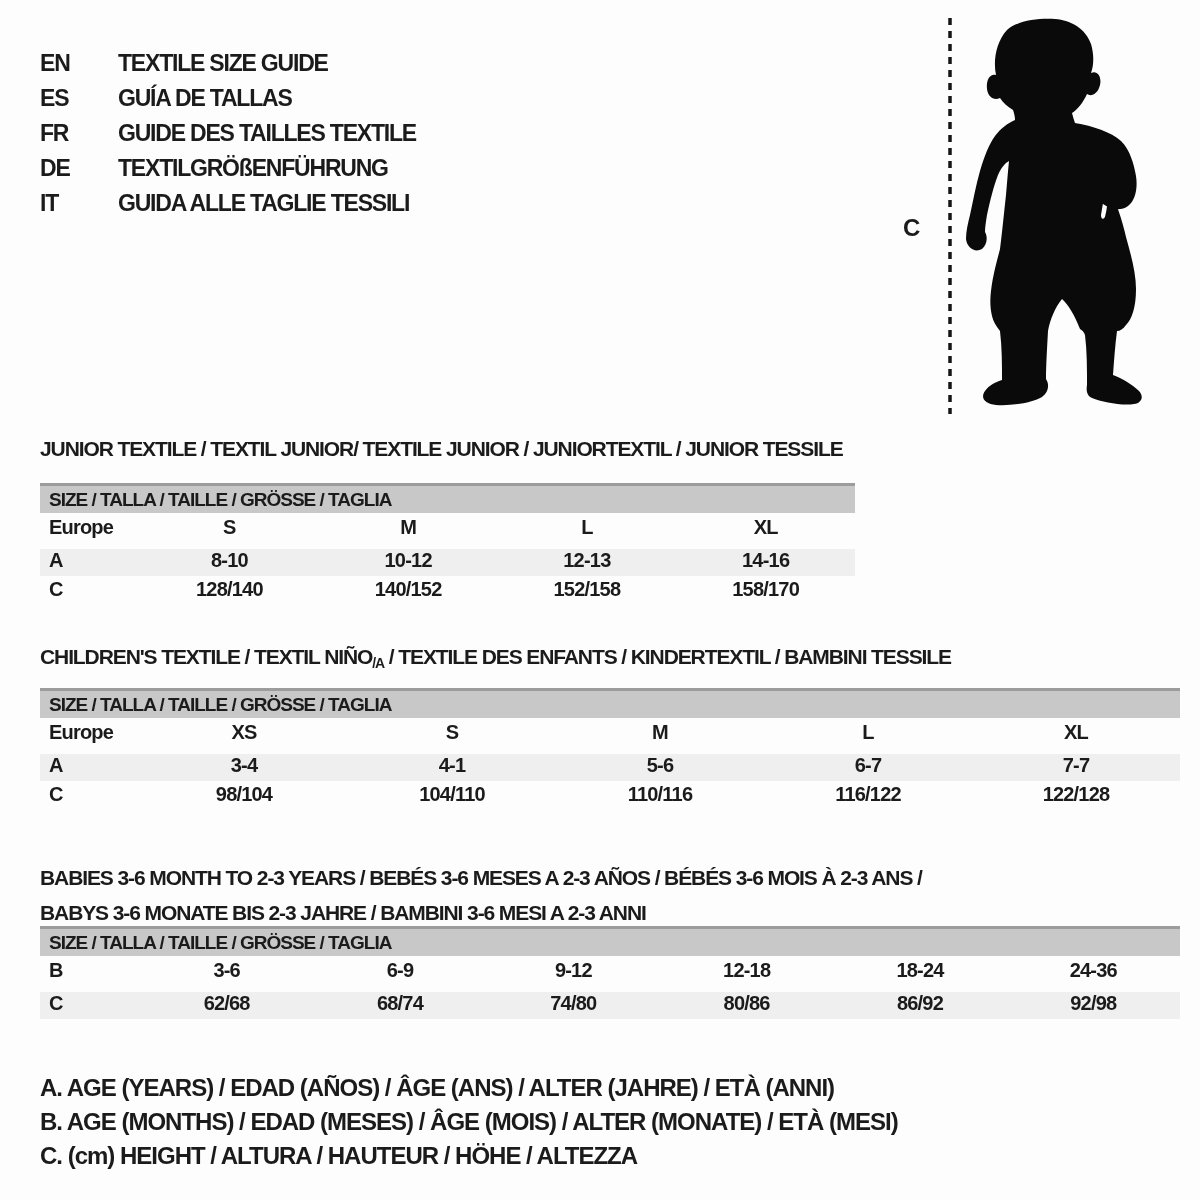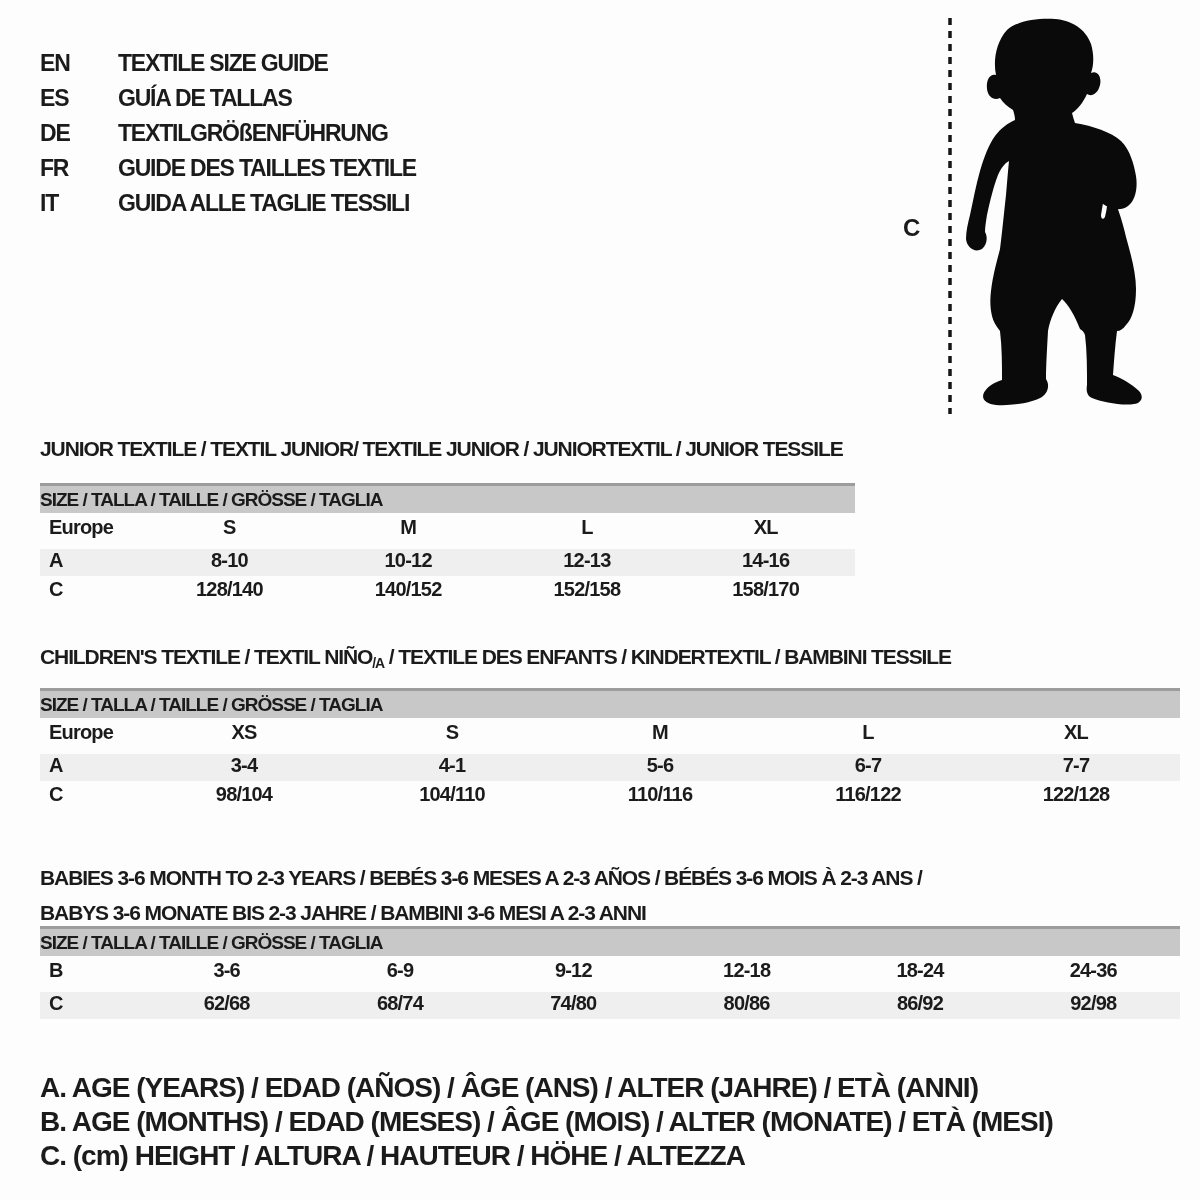--- a/index.html
+++ b/index.html
@@ -16,50 +16,50 @@
   .figure-c{position:absolute;left:903px;top:214px;font-size:24px;letter-spacing:-1px;}
   
   .section-title{position:absolute;left:40px;font-size:21px;letter-spacing:-1.1px;white-space:nowrap;}
   .section-title .sub{font-size:14px;position:relative;top:4px;}
   .two-line{line-height:35px;margin-top:10px;}
   
   .size-table{position:absolute;left:40px;}
   .band{
     height:30px;box-sizing:border-box;border-top:3px solid var(--band-edge,#9c9c9c);
     background:var(--band,#c8c8c8);display:flex;align-items:center;
-    padding-left:0;font-size:19px;letter-spacing:-1px;margin-bottom:3px;
+    padding-left:9px;font-size:19px;letter-spacing:-1px;margin-bottom:3px;
   }
   .trow{display:flex;height:31px;font-size:20px;letter-spacing:-0.8px;}
   .trow.shaded{background:var(--row-alt,#efefef);border-top:2px solid #fdfdfd;border-bottom:2px solid #fdfdfd;background-clip:padding-box;box-sizing:content-box;height:27px;}
   .tlabel{width:100px;padding-left:9px;box-sizing:border-box;flex:none;}
   .tcell{flex:1;text-align:center;}
   
-  .legend{position:absolute;left:40px;top:1071px;font-size:28px;letter-spacing:-1px;line-height:34px;}
+  .legend{position:absolute;left:40px;top:1071px;font-size:24px;letter-spacing:-1px;line-height:34px;}
 </style>
 </head>
 <body>
 
 <div class="canvas">
 
   <div class="lang-block">
     <div class="lang-row">
       <span class="lang-code">EN</span>
       <span>TEXTILE SIZE GUIDE</span>
     </div>
     <div class="lang-row">
       <span class="lang-code">ES</span>
       <span>GUÍA DE TALLAS</span>
     </div>
     <div class="lang-row">
+      <span class="lang-code">FR</span>
+      <span>GUIDE DES TAILLES TEXTILE</span>
+    </div>
+    <div class="lang-row">
       <span class="lang-code">DE</span>
       <span>TEXTILGRÖßENFÜHRUNG</span>
-    </div>
-    <div class="lang-row">
-      <span class="lang-code">FR</span>
-      <span>GUIDE DES TAILLES TEXTILE</span>
     </div>
     <div class="lang-row">
       <span class="lang-code">IT</span>
       <span>GUIDA ALLE TAGLIE TESSILI</span>
     </div>
   </div>
 
   <div class="figure-c">C</div>
   <svg class="figure-svg" width="212" height="406" viewBox="0 0 212 406" xmlns="http://www.w3.org/2000/svg">
     <line x1="10" y1="5" x2="10" y2="401" stroke="#151515" stroke-width="3.5" stroke-dasharray="7 6"></line>

